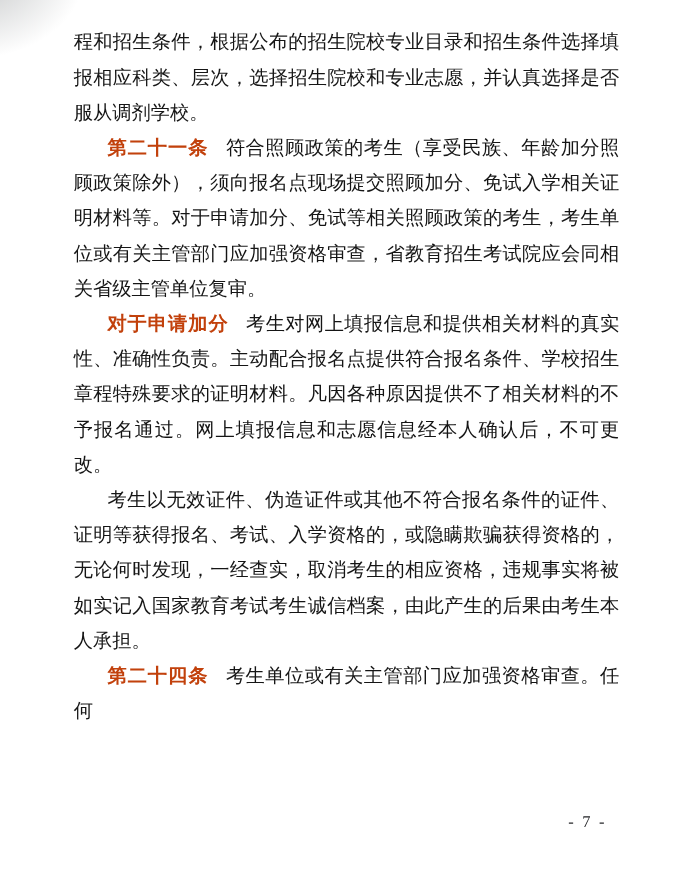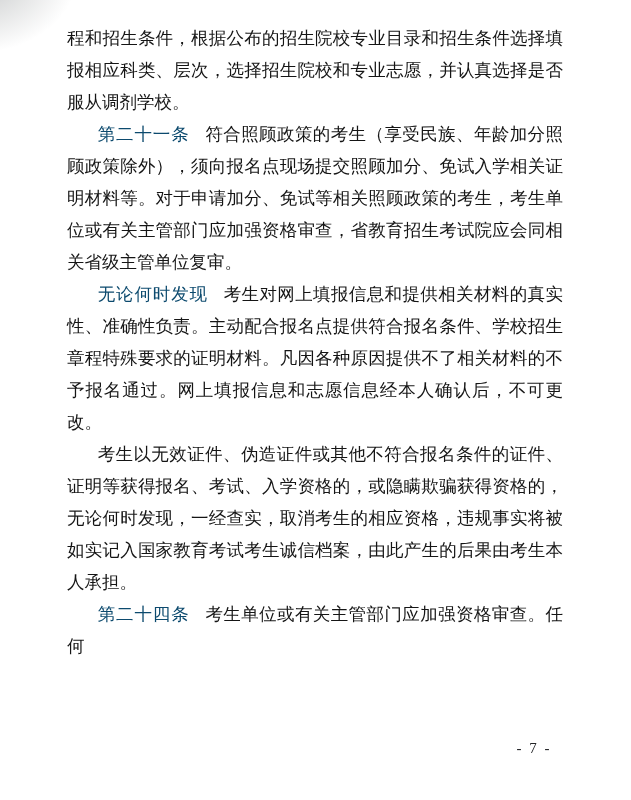--- a/index.html
+++ b/index.html
@@ -37,22 +37,22 @@
     text-align: justify;
     text-justify: inter-character;
   }
   .para {
     margin: 0;
   }
   .para.indent {
     text-indent: 1.75em;
   }
   .article-heading {
-    font-weight: 400;
-    color: #0c4a6e;
+    font-weight: 700;
+    color: #c2410c;
     margin-right: 0.9em;
     letter-spacing: 0.5px;
   }
   .page-number {
     position: absolute;
     left: 498px;
     top: 740px;
     width: 72px;
     text-align: center;
     font-size: 15px;
@@ -66,21 +66,21 @@
 
 <div class="page">
   <div class="corner-shade"></div>
 
   <div class="content">
 
     <p class="para"><span>程和招生条件，根据公布的招生院校专业目录和招生条件选择填报相应科类、层次，选择招生院校和专业志愿，并认真选择是否服从调剂学校。</span></p>
 
     <p class="para indent"><span class="article-heading">第二十一条</span><span>符合照顾政策的考生（享受民族、年龄加分照顾政策除外），须向报名点现场提交照顾加分、免试入学相关证明材料等。对于申请加分、免试等相关照顾政策的考生，考生单位或有关主管部门应加强资格审查，省教育招生考试院应会同相关省级主管单位复审。</span></p>
 
-    <p class="para indent"><span class="article-heading">无论何时发现</span><span>考生对网上填报信息和提供相关材料的真实性、准确性负责。主动配合报名点提供符合报名条件、学校招生章程特殊要求的证明材料。凡因各种原因提供不了相关材料的不予报名通过。网上填报信息和志愿信息经本人确认后，不可更改。</span></p>
+    <p class="para indent"><span class="article-heading">对于申请加分</span><span>考生对网上填报信息和提供相关材料的真实性、准确性负责。主动配合报名点提供符合报名条件、学校招生章程特殊要求的证明材料。凡因各种原因提供不了相关材料的不予报名通过。网上填报信息和志愿信息经本人确认后，不可更改。</span></p>
 
     <p class="para indent"><span>考生以无效证件、伪造证件或其他不符合报名条件的证件、证明等获得报名、考试、入学资格的，或隐瞒欺骗获得资格的，无论何时发现，一经查实，取消考生的相应资格，违规事实将被如实记入国家教育考试考生诚信档案，由此产生的后果由考生本人承担。</span></p>
 
 
     <p class="para indent"><span class="article-heading">第二十四条</span><span>考生单位或有关主管部门应加强资格审查。任何</span></p>
 
   </div>
 
   <div class="page-number">- 7 -</div>
 </div>

